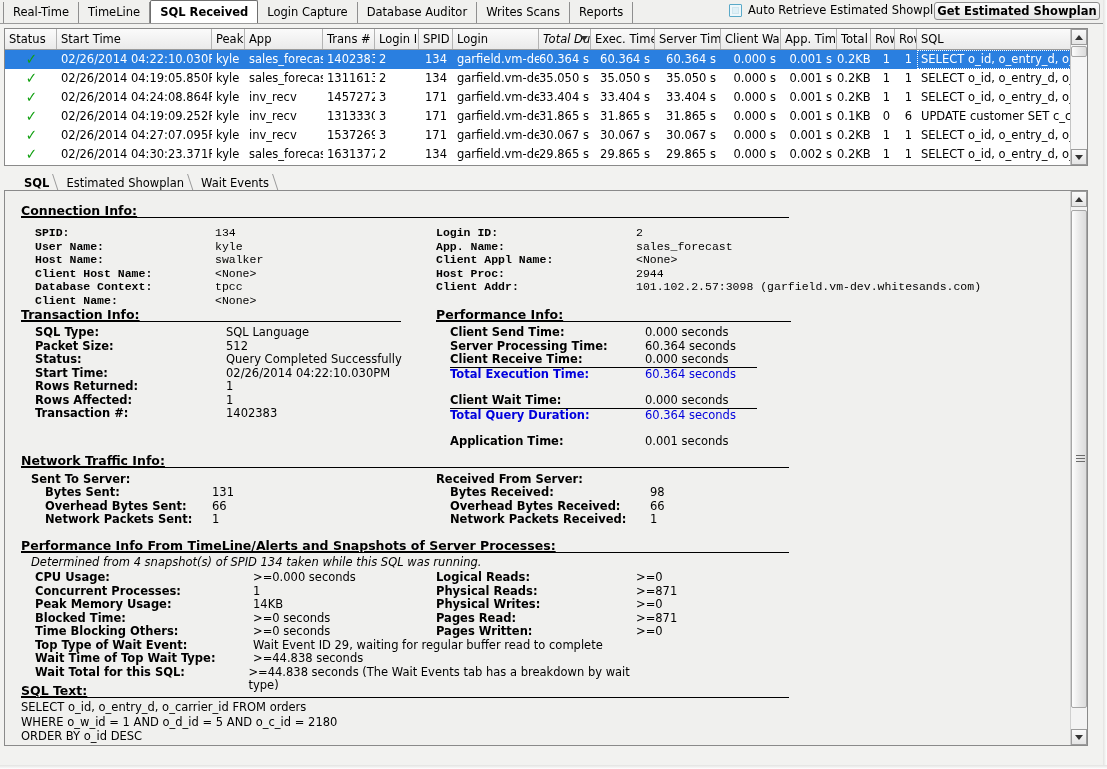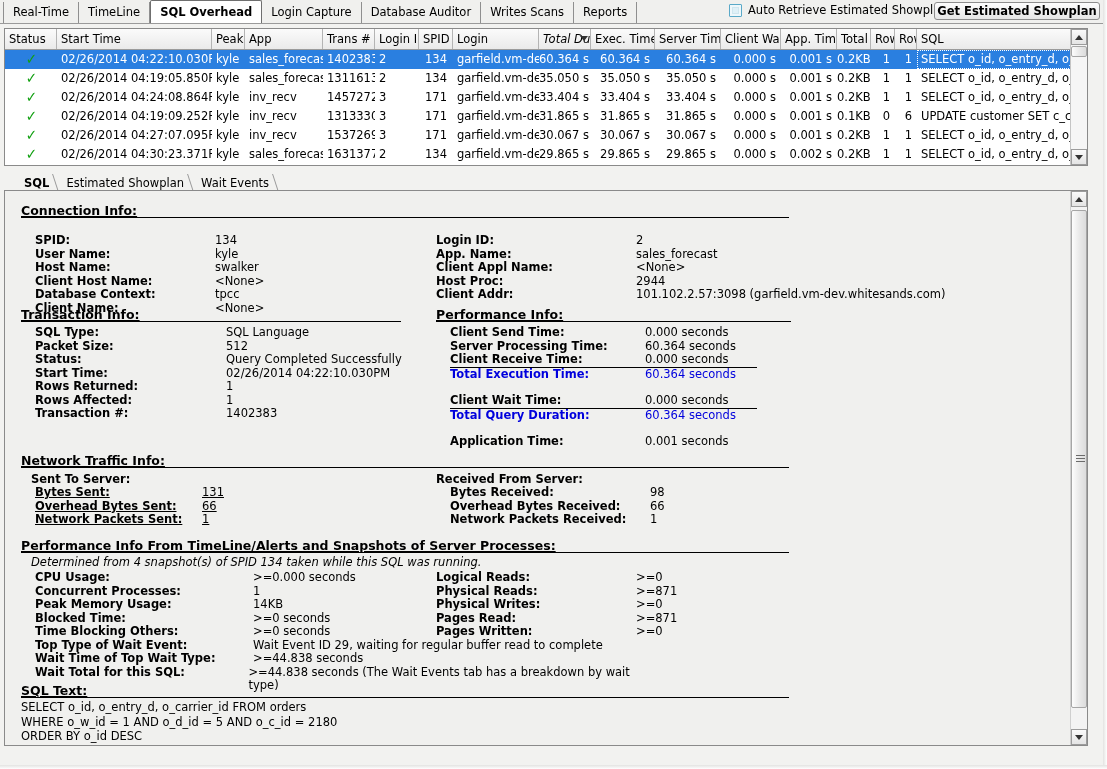--- a/index.html
+++ b/index.html
@@ -229,21 +229,21 @@
 </style>
 </head>
 <body>
 
 <div id="app">
 
   <div class="topbar">
     <div class="toptabs" id="top-tabs">
         <div class="ttab first">Real-Time</div>
         <div class="ttab">TimeLine</div>
-        <div class="ttab active">SQL Overhead</div>
+        <div class="ttab active">SQL Received</div>
         <div class="ttab">Login Capture</div>
         <div class="ttab">Database Auditor</div>
         <div class="ttab">Writes Scans</div>
         <div class="ttab">Reports</div>
       </div>
 
     <div class="auto-chk">
       <span class="chkbox"></span>
       <span>Auto Retrieve Estimated Showplan</span>
     </div>
@@ -405,21 +405,21 @@
       <div class="dtab"><span>Estimated Showplan</span><span class="slant"></span></div>
       <div class="dtab"><span>Wait Events</span><span class="slant"></span></div>
     </div>
 
   <div class="detail">
     <div class="detail-inner">
 
       <div class="sec" style="left:8px; top:8px; width:1030px;">
         <div class="sec-title">Connection Info:</div>
         <div class="sec-rule" style="width:768px;"></div>
-        <div style="position:relative; margin-top:16px; height:82px;">
+        <div style="position:relative; margin-top:8px; height:82px;font-family:Liberation Mono, monospace;">
           <div id="conn-left" style="position:absolute;left:14px;top:0;width:400px;">
               <div class="kv">
                 <span class="k" style="display: inline-block; width: 180px;">SPID:</span>
                 <span class="v" style="display: inline-block;">134</span>
               </div>
               <div class="kv">
                 <span class="k" style="display: inline-block; width: 180px;">User Name:</span>
                 <span class="v" style="display: inline-block;">kyle</span>
               </div>
               <div class="kv">
@@ -535,21 +535,21 @@
             </div>
           </div>
       </div>
 
       <div class="sec" style="left:8px; top:258px; width:1000px;">
         <div class="sec-title">Network Traffic Info:</div>
         <div class="sec-rule" style="width:768px;"></div>
         <div style="position:relative; margin-top:4px; height:58px;">
           <div style="position:absolute;left:10px;top:0;width:400px;">
             <div class="subhdr">Sent To Server:</div>
-            <div id="net-sent" style="margin-left:4px;text-decoration:underline;">
+            <div id="net-sent" style="margin-left:14px;">
                 <div class="kv">
                   <span class="k" style="display: inline-block; width: 167px;">Bytes Sent:</span>
                   <span class="v" style="display: inline-block;">131</span>
                 </div>
                 <div class="kv">
                   <span class="k" style="display: inline-block; width: 167px;">Overhead Bytes Sent:</span>
                   <span class="v" style="display: inline-block;">66</span>
                 </div>
                 <div class="kv">
                   <span class="k" style="display: inline-block; width: 167px;">Network Packets Sent:</span>

